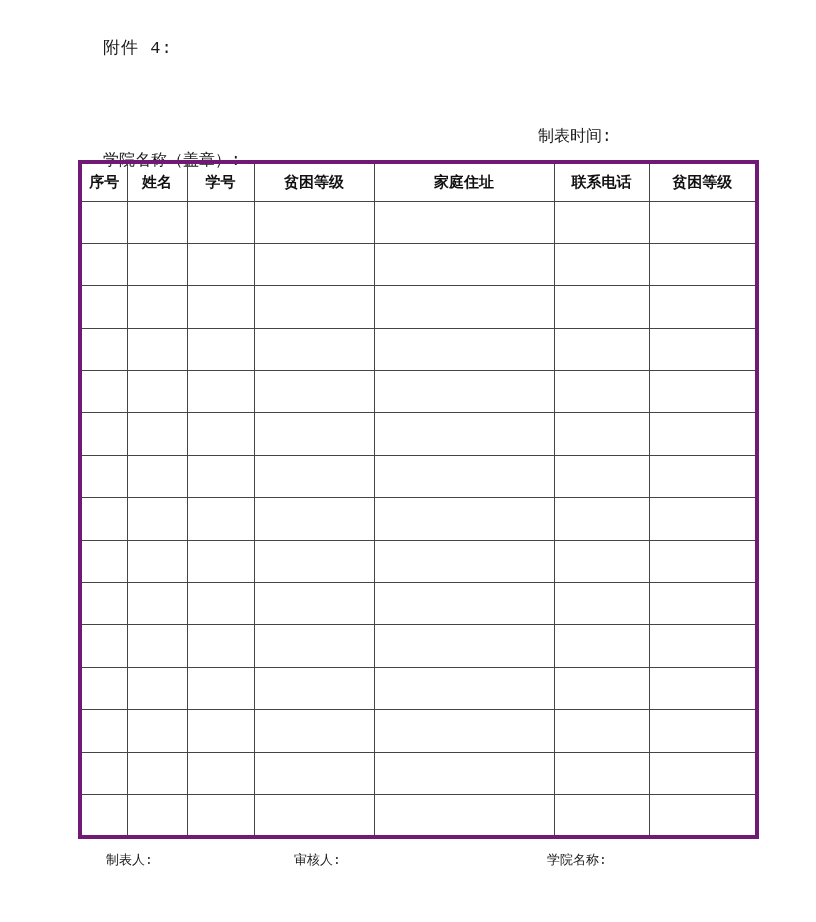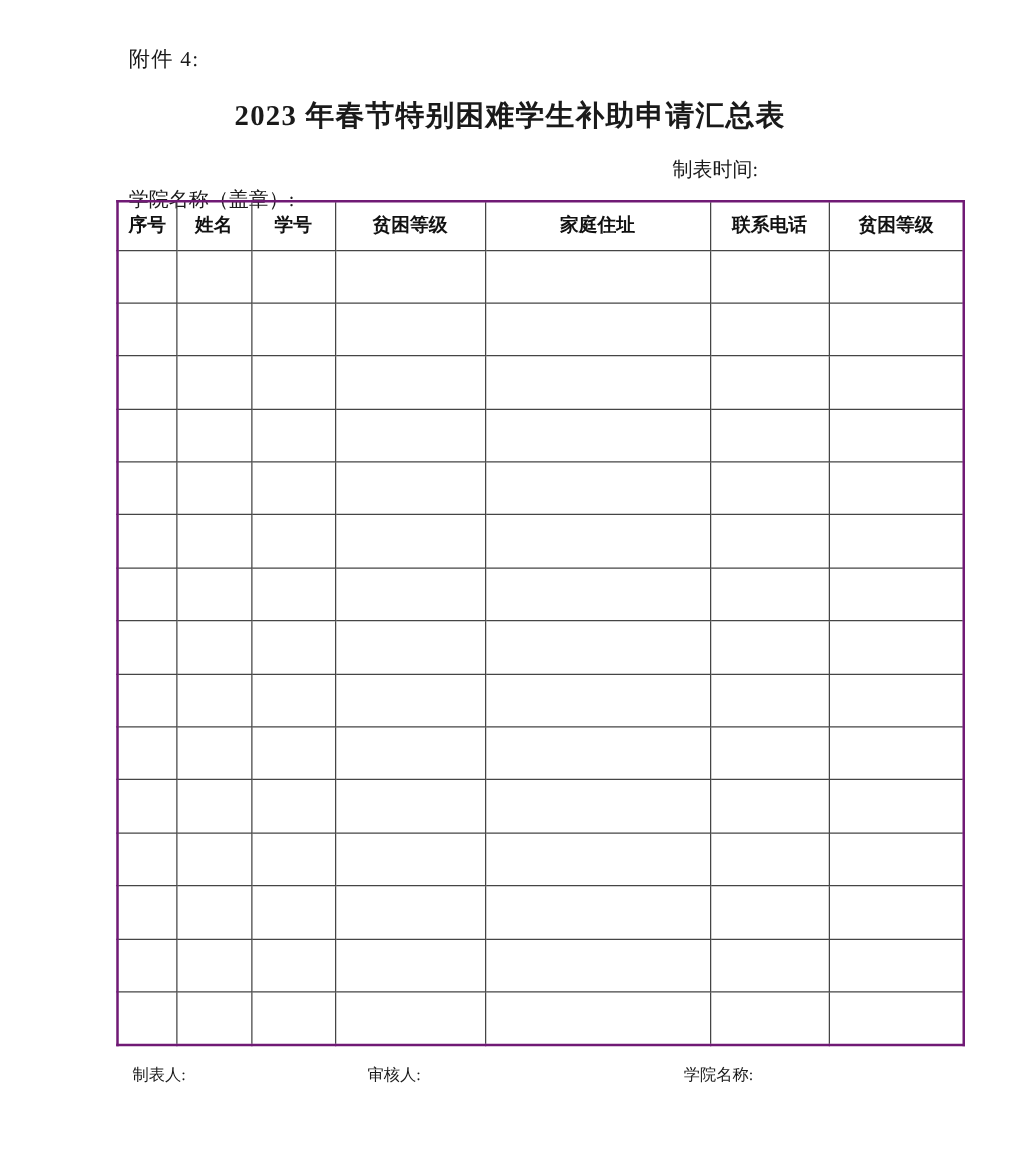--- a/index.html
+++ b/index.html
@@ -2,21 +2,21 @@
 <html><head>
 <meta charset="utf-8">
 <style>
   html, body { margin: 0; padding: 0; background: #ffffff; }
   .page {
     position: relative;
     width: 816px;
     height: 922px;
     background: #ffffff;
     color: #1a1a1a;
-    font-family: Liberation Serif, serif;
+    font-family: Liberation Mono, monospace;
     overflow: hidden;
   }
   .attachment-label {
     position: absolute;
     left: 103px;
     top: 36px;
     font-size: 17px;
     letter-spacing: 1px;
     white-space: nowrap;
   }
@@ -30,26 +30,26 @@
     font-weight: bold;
     letter-spacing: 1px;
     white-space: nowrap;
   }
   .meta-label { position: absolute; top: 126px; font-size: 16px; white-space: nowrap; }
   .college-label { left: 103px; margin-top: 24px; }
   .time-label { left: 538px; }
 
   table.summary-table {
     position: absolute;
-    left: 93px;
+    left: 78px;
     top: 160px;
     width: 677px;
     border-collapse: collapse;
     table-layout: fixed;
-    border: 2px solid #701a75;
+    border: 4px solid #701a75;
   }
   .summary-table th, .summary-table td {
     border: 1px solid #454545;
     padding: 0;
     vertical-align: middle;
   }
   .summary-table thead tr { height: 39px; }
   .summary-table tbody tr { height: 42.4px; }
   .summary-table th {
     font-size: 15px;
@@ -63,21 +63,20 @@
   .reviewer-label { left: 294px; }
   .review-date-label { left: 547px; }
 </style>
 </head>
 <body>
 
 <div class="page">
 
   <div class="attachment-label">附件 4:</div>
 
-  <div class="doc-title">2023 年春节特别困难学生补助申请汇总表</div>
 
   <div class="meta-label college-label">学院名称（盖章）:</div>
 
   <div class="meta-label time-label">制表时间:</div>
 
   <table class="summary-table">
     <colgroup id="table-colgroup">
         <col style="width: 47px;">
         <col style="width: 60px;">
         <col style="width: 67px;">

